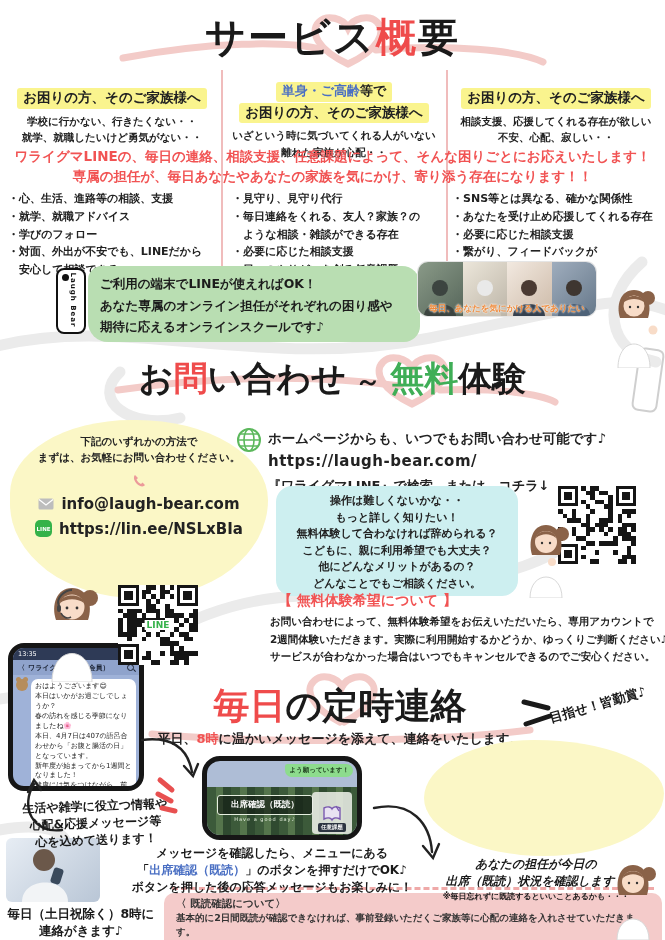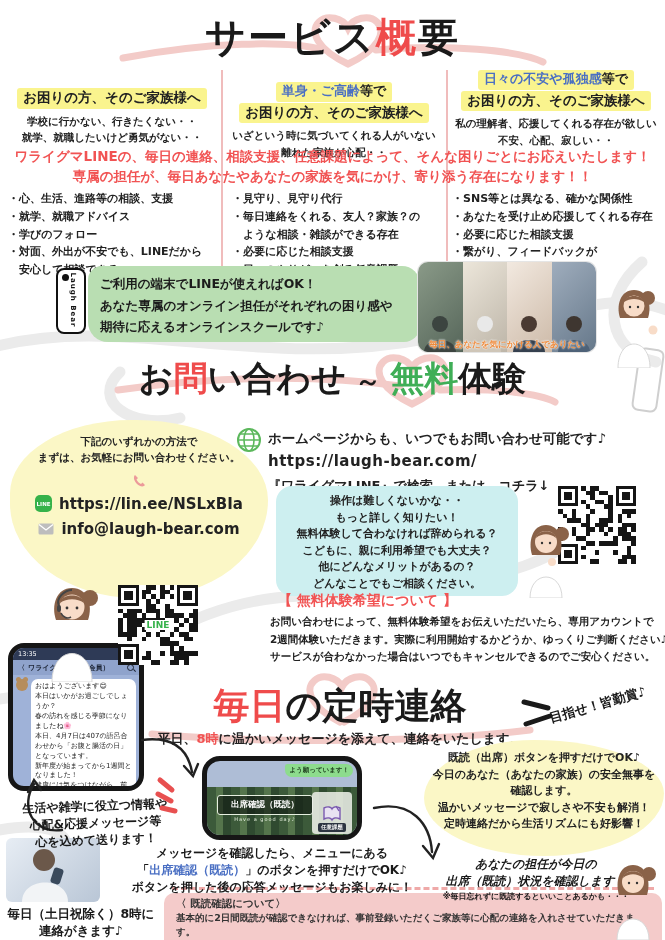--- a/index.html
+++ b/index.html
@@ -24,21 +24,21 @@
   .banner{top:146px;left:0;width:665px;text-align:center;color:#f15353;font-weight:800;font-size:13.5px;line-height:1.5;z-index:2;}
   .bullets{font-size:11px;font-weight:700;color:#222;line-height:1.62;text-align:left;z-index:2;}
 
   
   .intro-box{left:88px;top:266px;width:332px;height:76px;background:#b9deb2;border-radius:14px 18px 16px 20px;padding:7px 12px;font-size:12.5px;font-weight:700;color:#1c1c1c;line-height:1.72;z-index:2;}
   .logo-phone{left:56px;top:268px;width:30px;height:66px;border:2.5px solid #111;border-radius:8px;background:#fff;z-index:3;overflow:hidden;}
   .logo-phone span{position:absolute;left:-14px;top:26px;transform:rotate(90deg);font-size:7px;font-weight:700;letter-spacing:1px;color:#111;width:58px;text-align:center;}
   .logo-phone i{position:absolute;left:4px;top:4px;width:7px;height:7px;border-radius:50%;background:#111;}
 
   
-  .photo-strip{left:418px;top:262px;width:178px;height:90px;border-radius:10px;overflow:hidden;display:flex;z-index:2;box-shadow:0 0 0 1px #e5e5e5;}
+  .photo-strip{left:418px;top:262px;width:178px;height:54px;border-radius:10px;overflow:hidden;display:flex;z-index:2;box-shadow:0 0 0 1px #e5e5e5;}
   .photo-strip .tile{flex:1;position:relative;}
   .tile svg{position:absolute;bottom:0;left:0;}
   .strip-cap{position:absolute;left:0;bottom:1px;width:100%;text-align:center;font-size:8.5px;font-weight:800;color:#ef8a3a;text-shadow:0 0 2px #fff,0 0 2px #fff;z-index:3;}
 
   
   .c-title{top:356px;left:0;width:665px;text-align:center;font-size:34px;font-weight:800;color:#1a1a1a;z-index:2;}
   .c-title .red{color:#ef4b4b;} .c-title .green{color:#3fae57;}
   .phone-doodle{right:4px;top:348px;width:26px;height:64px;border:2px solid #cfcfcf;border-radius:7px;transform:rotate(8deg);z-index:1;}
 
   .bubble-yellow{left:10px;top:420px;width:258px;height:178px;background:#fbf7c6;border-radius:48% 52% 50% 50% / 42% 46% 56% 54%;z-index:2;display:flex;flex-direction:column;align-items:center;padding-top:13px;}
@@ -152,23 +152,23 @@
     <div class="pains pre">学校に行かない、行きたくない・・
 就学、就職したいけど勇気がない・・</div>
   </div>
   <div class="abs col" style="left:228px;top:80px;width:212px;">
     <span class="hl"><span class="blue">単身・ご高齢</span><span>等で</span></span><br>
     <span class="hl" style="font-size:13.5px;">お困りの方、そのご家族様へ</span>
     <div class="pains pre">いざという時に気づいてくれる人がいない
 離れた家族が心配・・</div>
   </div>
   <div class="abs col" style="left:450px;top:68px;width:212px;">
-    <span class="hl"><span class="blue">日々の不安や孤独感</span><span>等で</span></span><br>
+    <br>
     <span class="hl" style="font-size:13.5px;">お困りの方、そのご家族様へ</span>
-    <div class="pains pre">私の理解者、応援してくれる存在が欲しい
+    <div class="pains pre">相談支援、応援してくれる存在が欲しい
 不安、心配、寂しい・・</div>
   </div>
 
   <div class="abs banner pre"><span>ワライグマLINEの、毎日の連絡、相談支援、任意課題によって、そんな困りごとにお応えいたします！</span><br><span>専属の担任が、毎日あなたやあなたの家族を気にかけ、寄り添う存在になります！！</span></div>
 
   <div class="abs bullets pre" style="left:8px;top:190px;width:212px;">・心、生活、進路等の相談、支援
 ・就学、就職アドバイス
 ・学びのフォロー
 ・対面、外出が不安でも、LINEだから
 　安心して相談できる</div>
@@ -244,29 +244,29 @@
 
   <div class="abs bubble-yellow">
     <div class="intro pre ctr">下記のいずれかの方法で
 まずは、お気軽にお問い合わせください。</div>
     <div class="contact-row">
       <svg width="15" height="15" viewBox="0 0 15 15">
           <path d="M3 2 C1 4 2 8 5 11 C8 14 12 14 13 12 L10.5 9.5 L9 11 C7.5 10.5 5 8 4.5 6.5 L6 5 Z" fill="#ec9a9a"></path>
         </svg>
     </div>
     <div class="contact-row">
-      <span class="line-badge">LINE</span>
-      <span class="val">https://lin.ee/NSLxBIa</span>
-    </div>
-    <div class="contact-row">
       <svg width="16" height="12" viewBox="0 0 16 12">
           <rect x="0.5" y="0.5" width="15" height="11" rx="1.5" fill="#bdbdbd"></rect>
           <path d="M1 1.5 L8 7 L15 1.5" fill="none" stroke="#fff" stroke-width="1.3"></path>
         </svg>
       <span class="val">info@laugh-bear.com</span>
+    </div>
+    <div class="contact-row">
+      <span class="line-badge">LINE</span>
+      <span class="val">https://lin.ee/NSLxBIa</span>
     </div>
   </div>
 
   <svg class="abs illus" style="left:32px;top:582px;" width="82" height="100" viewBox="0 0 82 100">
     <circle cx="58" cy="16" r="8" fill="#8a6248"></circle>
     <path d="M40 6 C24 6 19 24 24 38 L56 38 C61 24 56 6 40 6" fill="#8a6248"></path>
     <circle cx="40" cy="25" r="12.5" fill="#f8dcc8"></circle>
     <path d="M28 21 C29 11 51 11 52 21 C45 16 35 16 28 21" fill="#8a6248"></path>
     <circle cx="35" cy="26" r="1.4" fill="#333"></circle>
       <circle cx="45" cy="26" r="1.4" fill="#333"></circle>
@@ -613,25 +613,20 @@
     <span>「</span><span class="blue">出席確認（既読）</span><span>」のボタンを押すだけでOK♪</span><br>
     <span>ボタンを押した後の応答メッセージもお楽しみに！</span>
   </div>
 
   <svg class="abs arrow-svg" style="left:368px;top:798px;" width="74" height="70" viewBox="0 0 74 70">
     <path d="M6 10 C44 2 62 26 64 54" fill="none" stroke="#222" stroke-width="2.4" stroke-linecap="round"></path>
     <path d="M55 48 L65 60 L71 46" fill="none" stroke="#222" stroke-width="2.4" stroke-linecap="round"></path>
   </svg>
 
   <div class="abs bubble-right">
-    <div class="pre">既読（出席）ボタンを押すだけでOK♪
-今日のあなた（あなたの家族）の安全無事を
-確認します。
-温かいメッセージで寂しさや不安も解消！
-定時連絡だから生活リズムにも好影響！</div>
   </div>
 
   <div class="abs teacher">
     <div class="l">あなたの担任が今日の</div>
     <div class="l">出席（既読）状況を確認します！</div>
     <div class="s">※毎日忘れずに既読するといいことあるかも・・・</div>
   </div>
 
   <svg class="abs illus" style="left:604px;top:860px;" width="60" height="80" viewBox="0 0 60 80">
     <circle cx="45" cy="14" r="7" fill="#8a6248"></circle>

